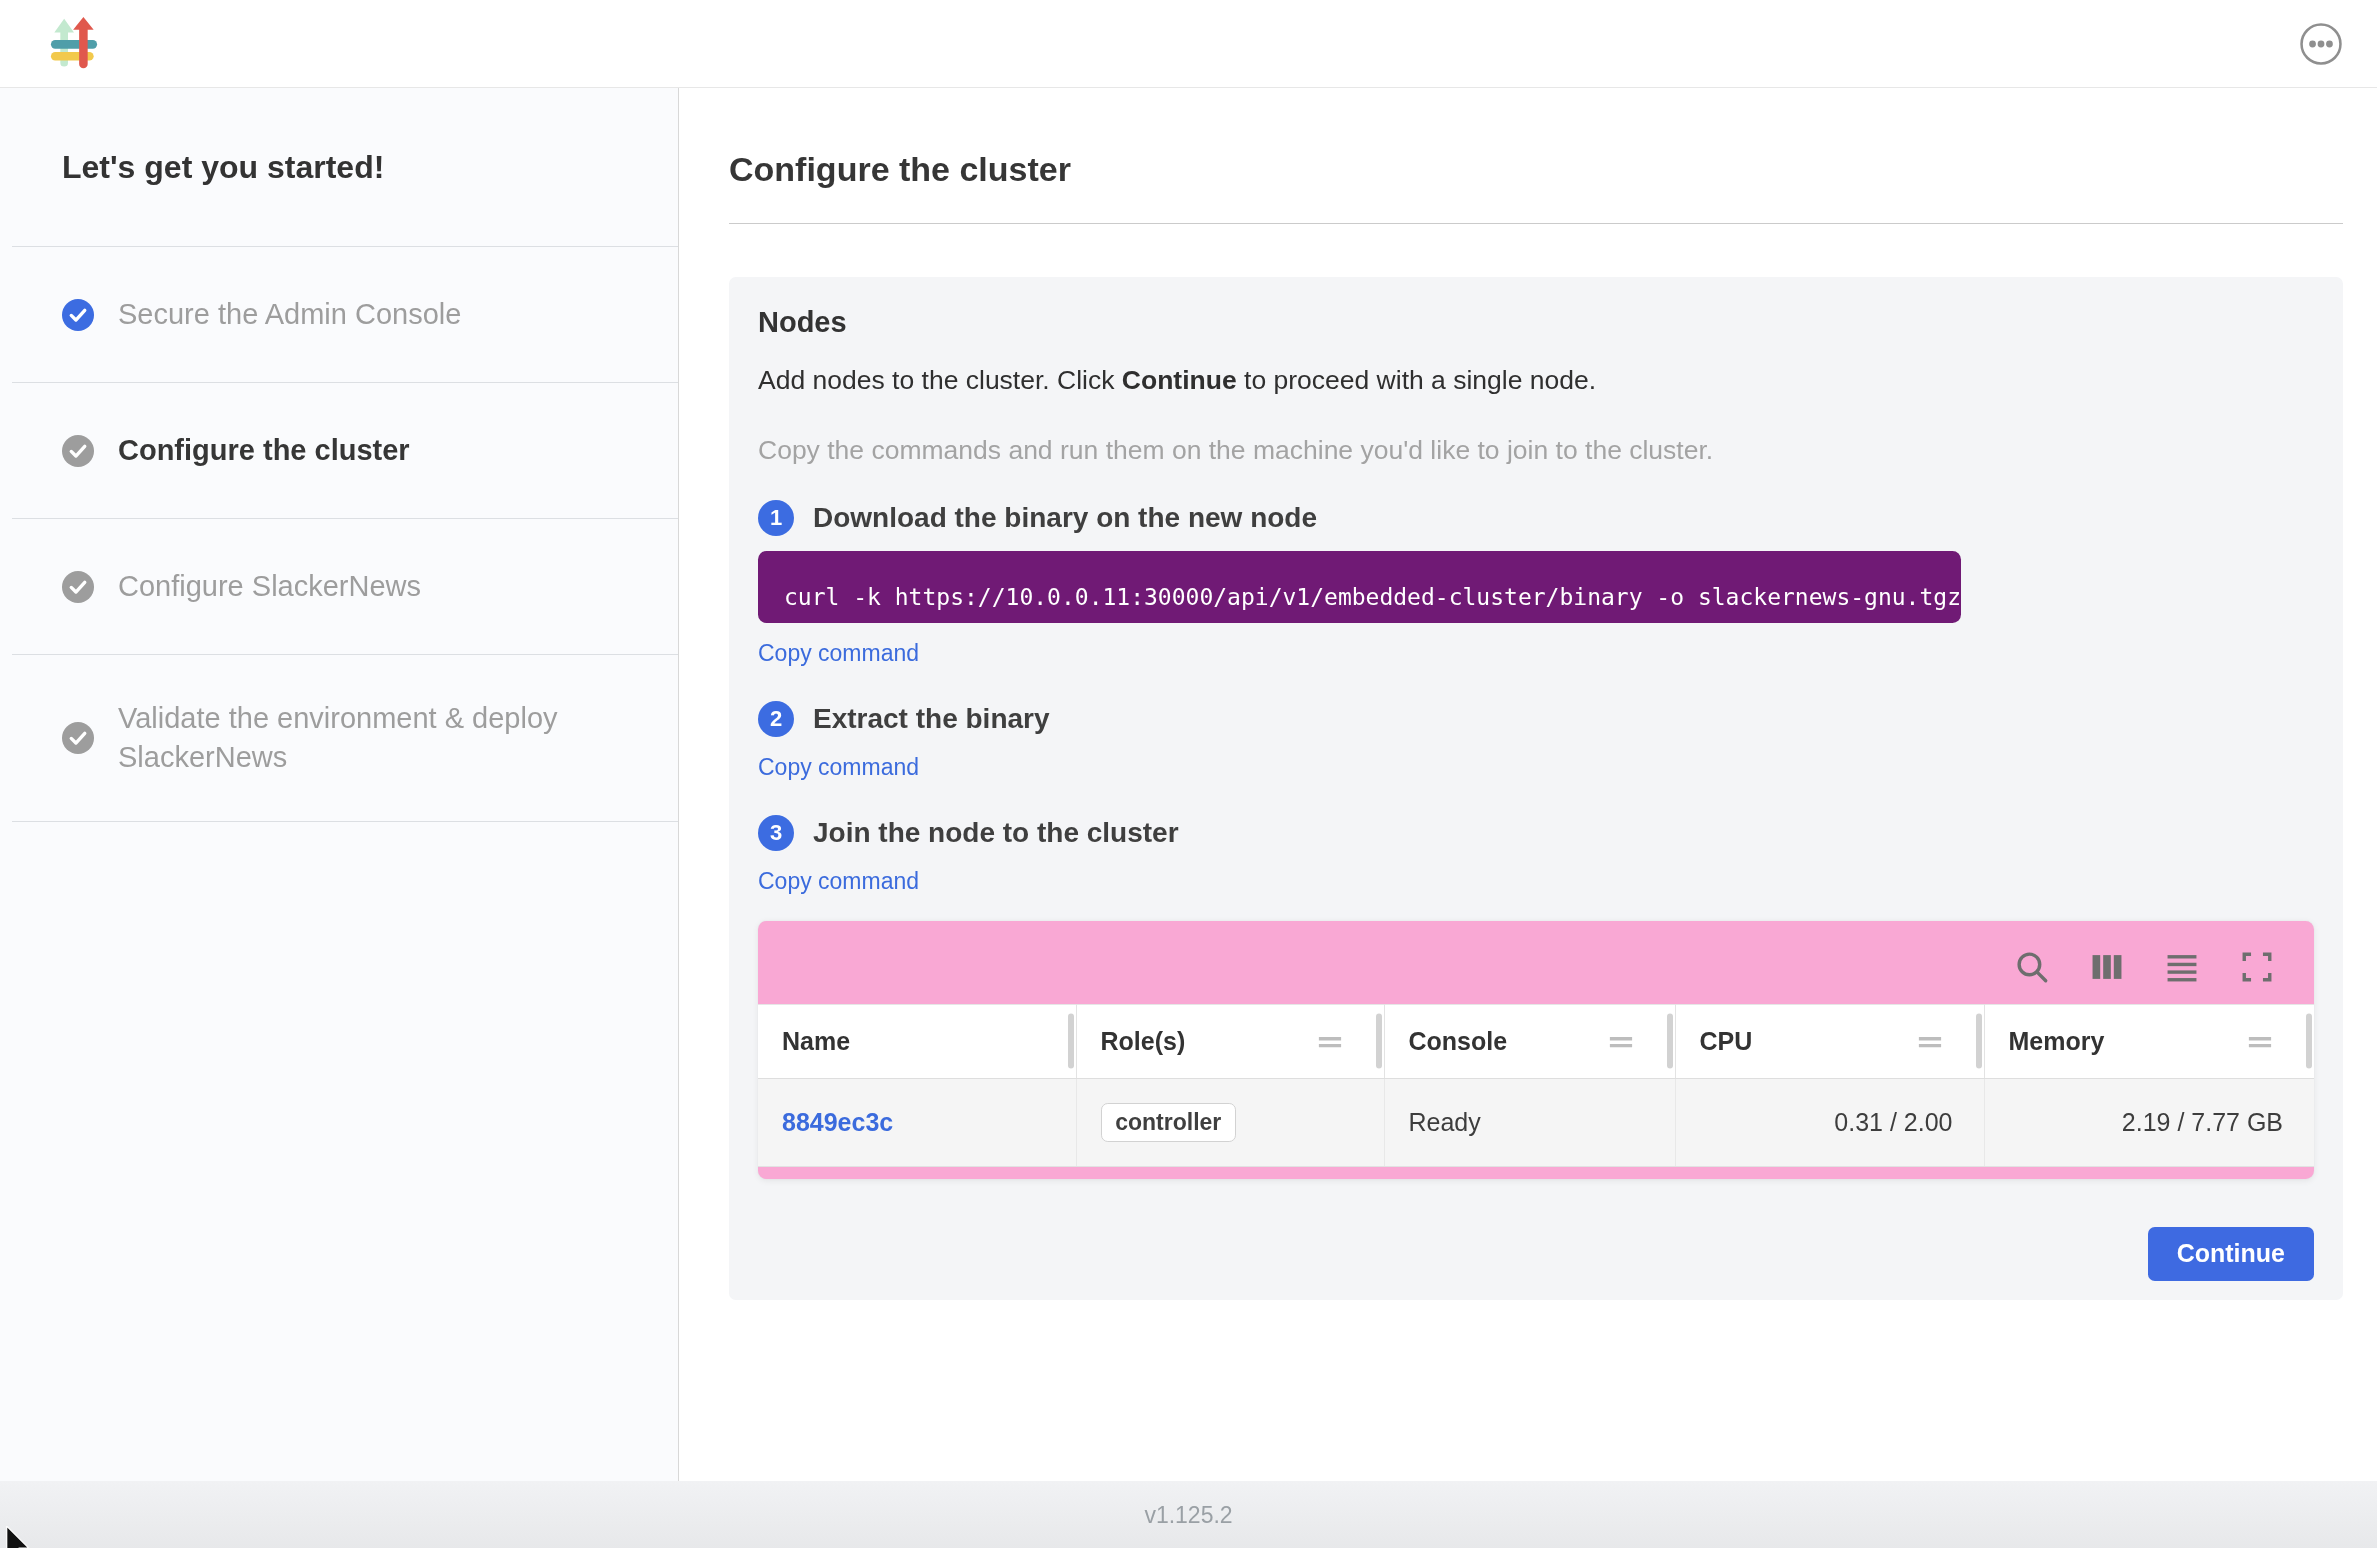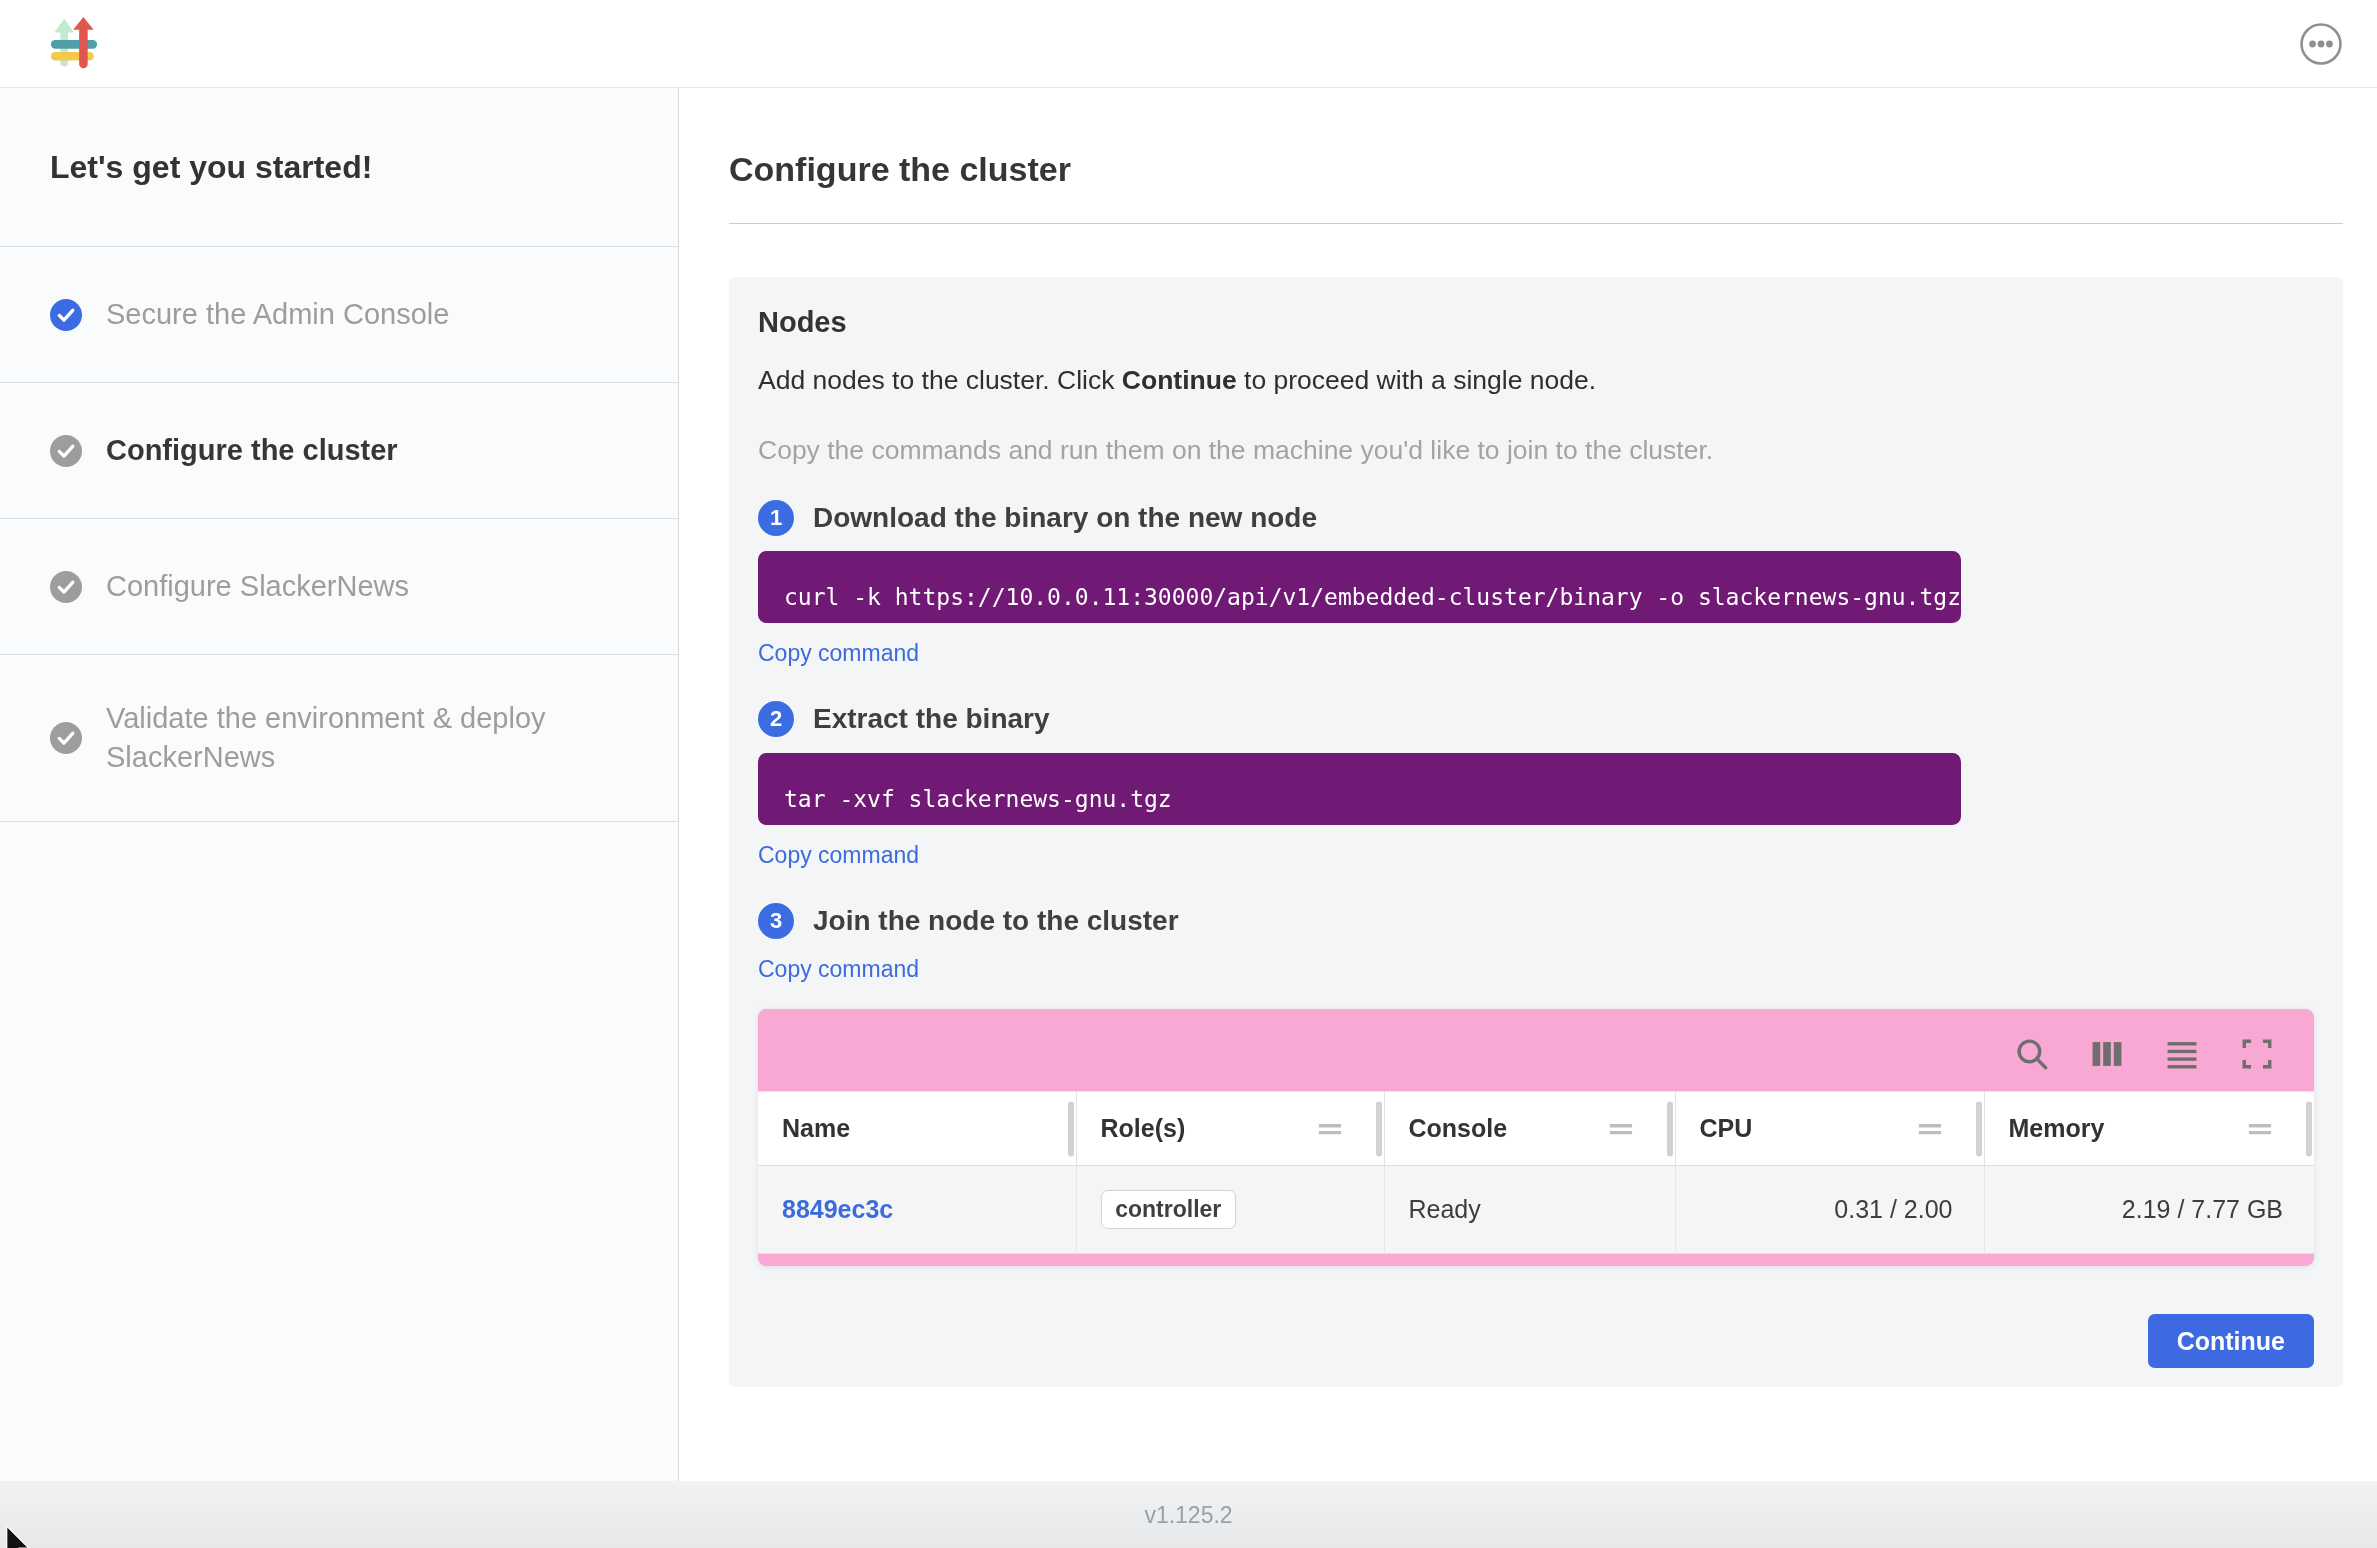--- a/index.html
+++ b/index.html
@@ -16,21 +16,21 @@
     display:flex; align-items:center; justify-content:space-between;
     padding:0 34px 0 50px; flex:0 0 auto;
   }
   .menu-btn { width:44px; height:44px; border:none; background:transparent; cursor:pointer; display:flex; align-items:center; justify-content:center; }
 
   
   .content-row { flex:1 1 auto; display:flex; min-height:0; }
 
   .sidebar {
     width:679px; flex:0 0 auto; background:#fafbfd;
-    border-right:1.7px solid #d8d8d8; display:flex; flex-direction:column;
+    border-right:1.7px solid #d8d8d8; display:flex; flex-direction:column;padding-left:12px;
   }
   .sidebar-heading {
     height:158px; display:flex; align-items:center; padding:0 68px 0 50px;
     font-size:32px; font-weight:bold; color:#333333;
   }
   .sidebar-divider { border-top:1.7px solid #dcdfe3; }
   .sidebar-item {
     min-height:135px; display:flex; align-items:center; gap:24px;
     padding:26px 77px 26px 50px; cursor:pointer;
   }
@@ -229,23 +229,20 @@
           <div class="code-box">
             <code>curl -k https://10.0.0.11:30000/api/v1/embedded-cluster/binary -o slackernews-gnu.tgz</code>
           </div>
           <a class="copy-link">Copy command</a>
         </div>
 
         <div class="step">
           <div class="step-head">
             <span class="step-num">2</span>
             <span class="step-title">Extract the binary</span>
-          </div>
-          <div class="code-box">
-            <code>tar -xvf slackernews-gnu.tgz</code>
           </div>
           <a class="copy-link">Copy command</a>
         </div>
 
         <div class="step">
           <div class="step-head">
             <span class="step-num">3</span>
             <span class="step-title">Join the node to the cluster</span>
           </div>
           <a class="copy-link">Copy command</a>

